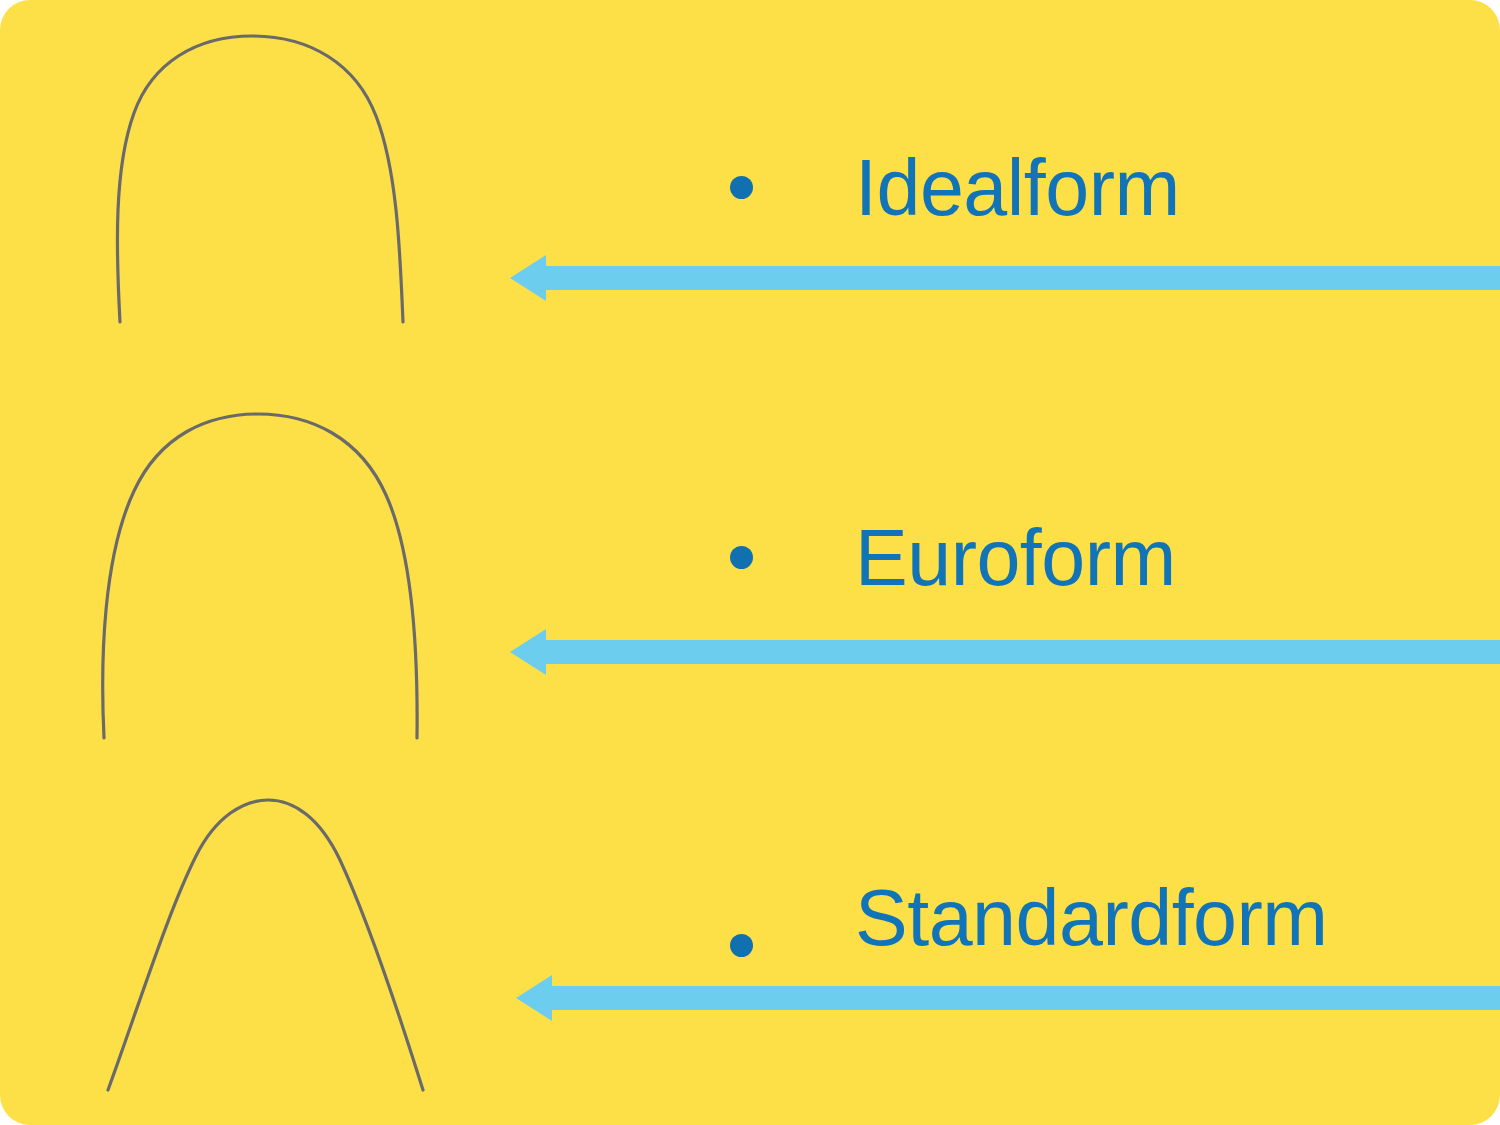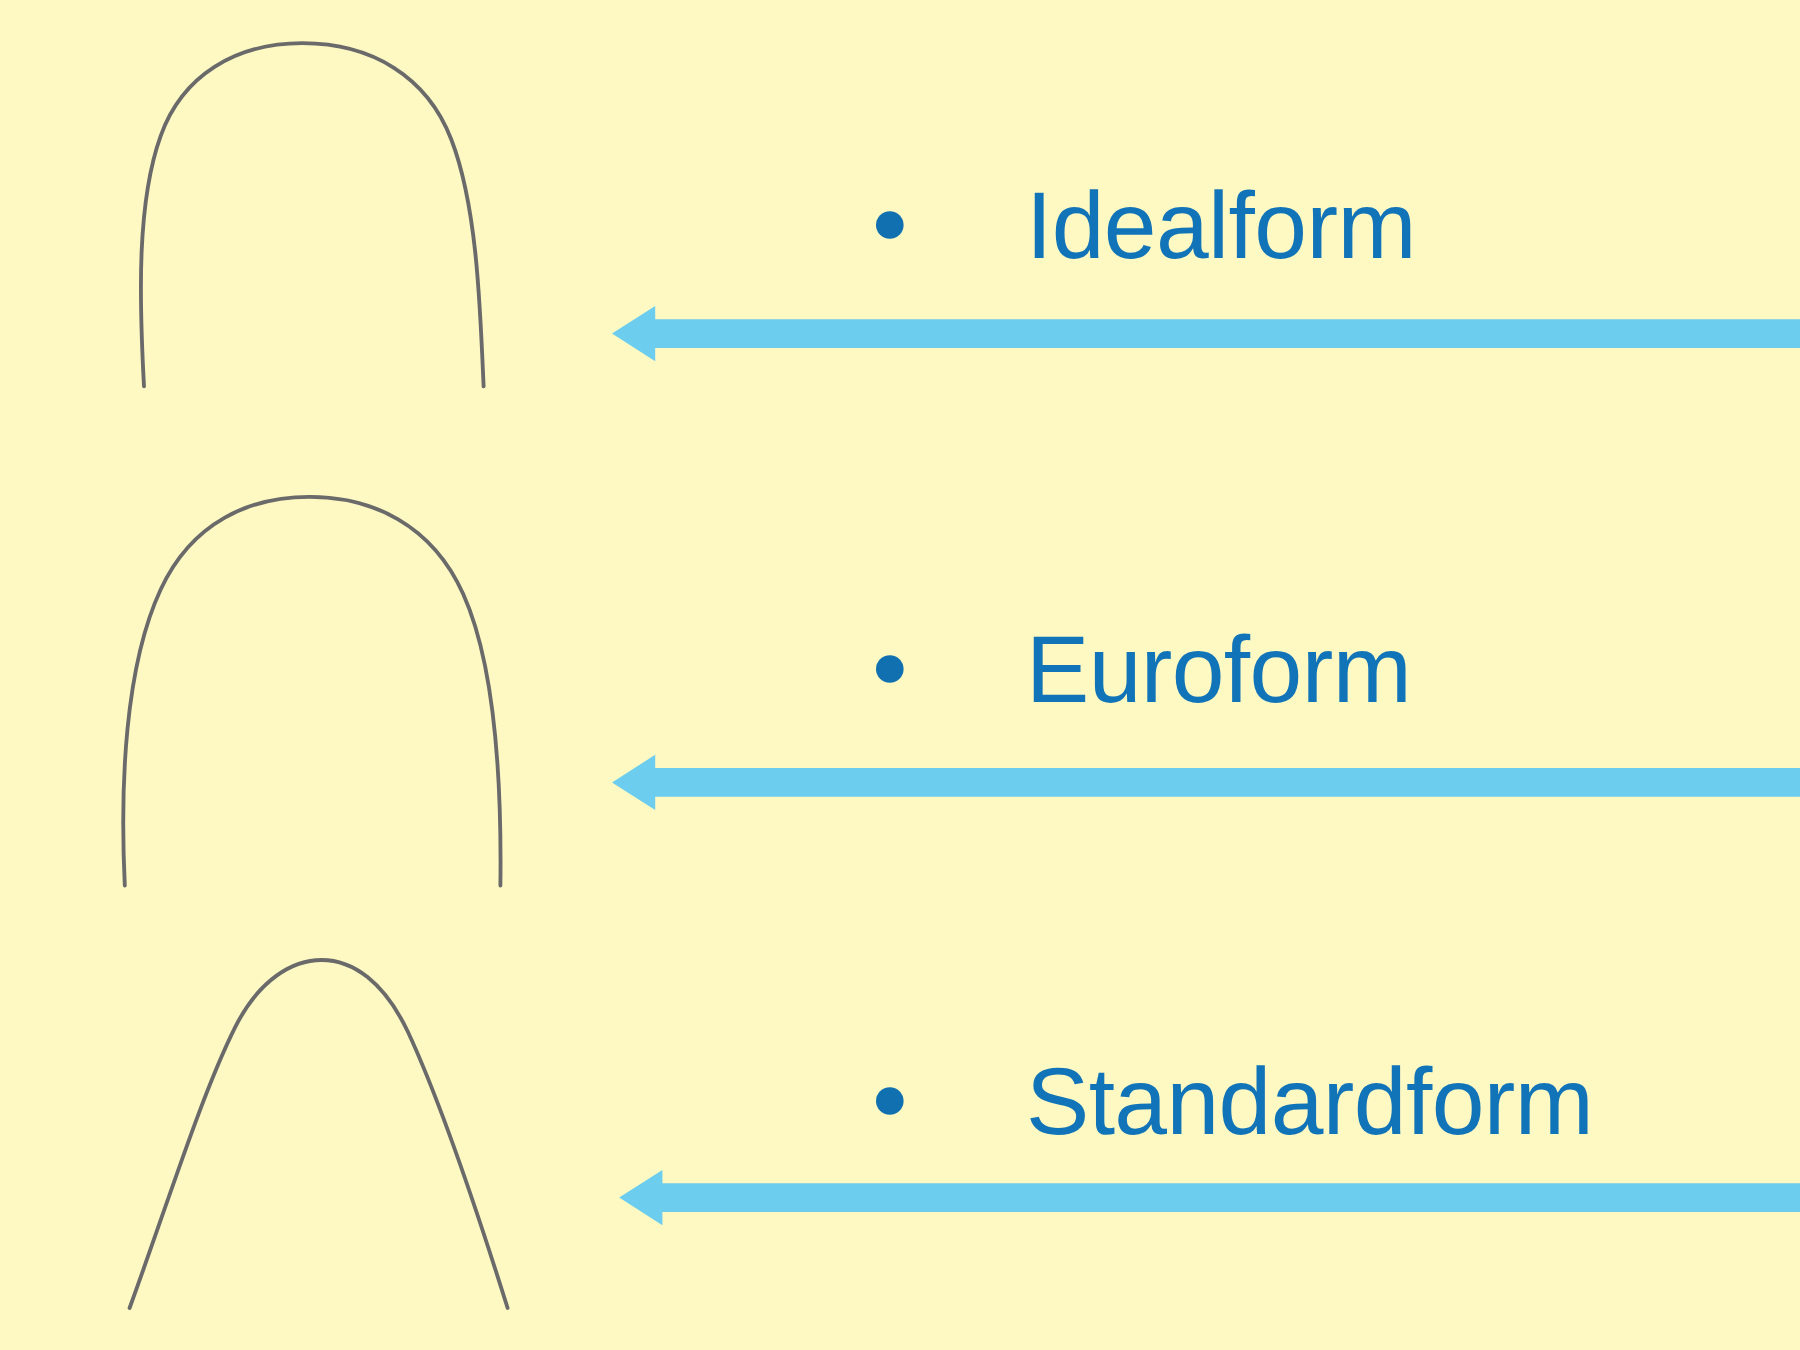--- a/index.html
+++ b/index.html
@@ -8,22 +8,23 @@
     background: #ffffff;
   }
   body {
     font-family: "Liberation Sans", sans-serif;
   }
 
   #slide {
     position: relative;
     width: 1500px;
     height: 1125px;
-    background: #fef9c3;
+    background: #fde047;
     overflow: hidden;
+    border-radius: 30px;
   }
 
   
   .arch-figure {
     position: absolute;
     left: 0;
     width: 500px;
   }
   .arch-figure svg {
     display: block;
@@ -75,21 +76,21 @@
     margin-left: 102px;
     font-size: 79px;
     line-height: 1;
     color: #1174b8;
     white-space: nowrap;
     letter-spacing: -0.5px;
   }
 
   #bullet-row-1 { top: 148px; }
   #bullet-row-2 { top: 518px; text-align: center; }
-  #bullet-row-3 { top: 878px; }
+  #bullet-row-3 { top: 878px; align-items: flex-end; }
 </style>
 </head>
 <body>
 
 <div id="slide">
 
   <div class="arch-figure" id="arch-row-1">
     <svg viewBox="0 0 500 320" preserveAspectRatio="none">
       <path class="arch-path" d="M120,304
                C116,230 114,150 134,95

